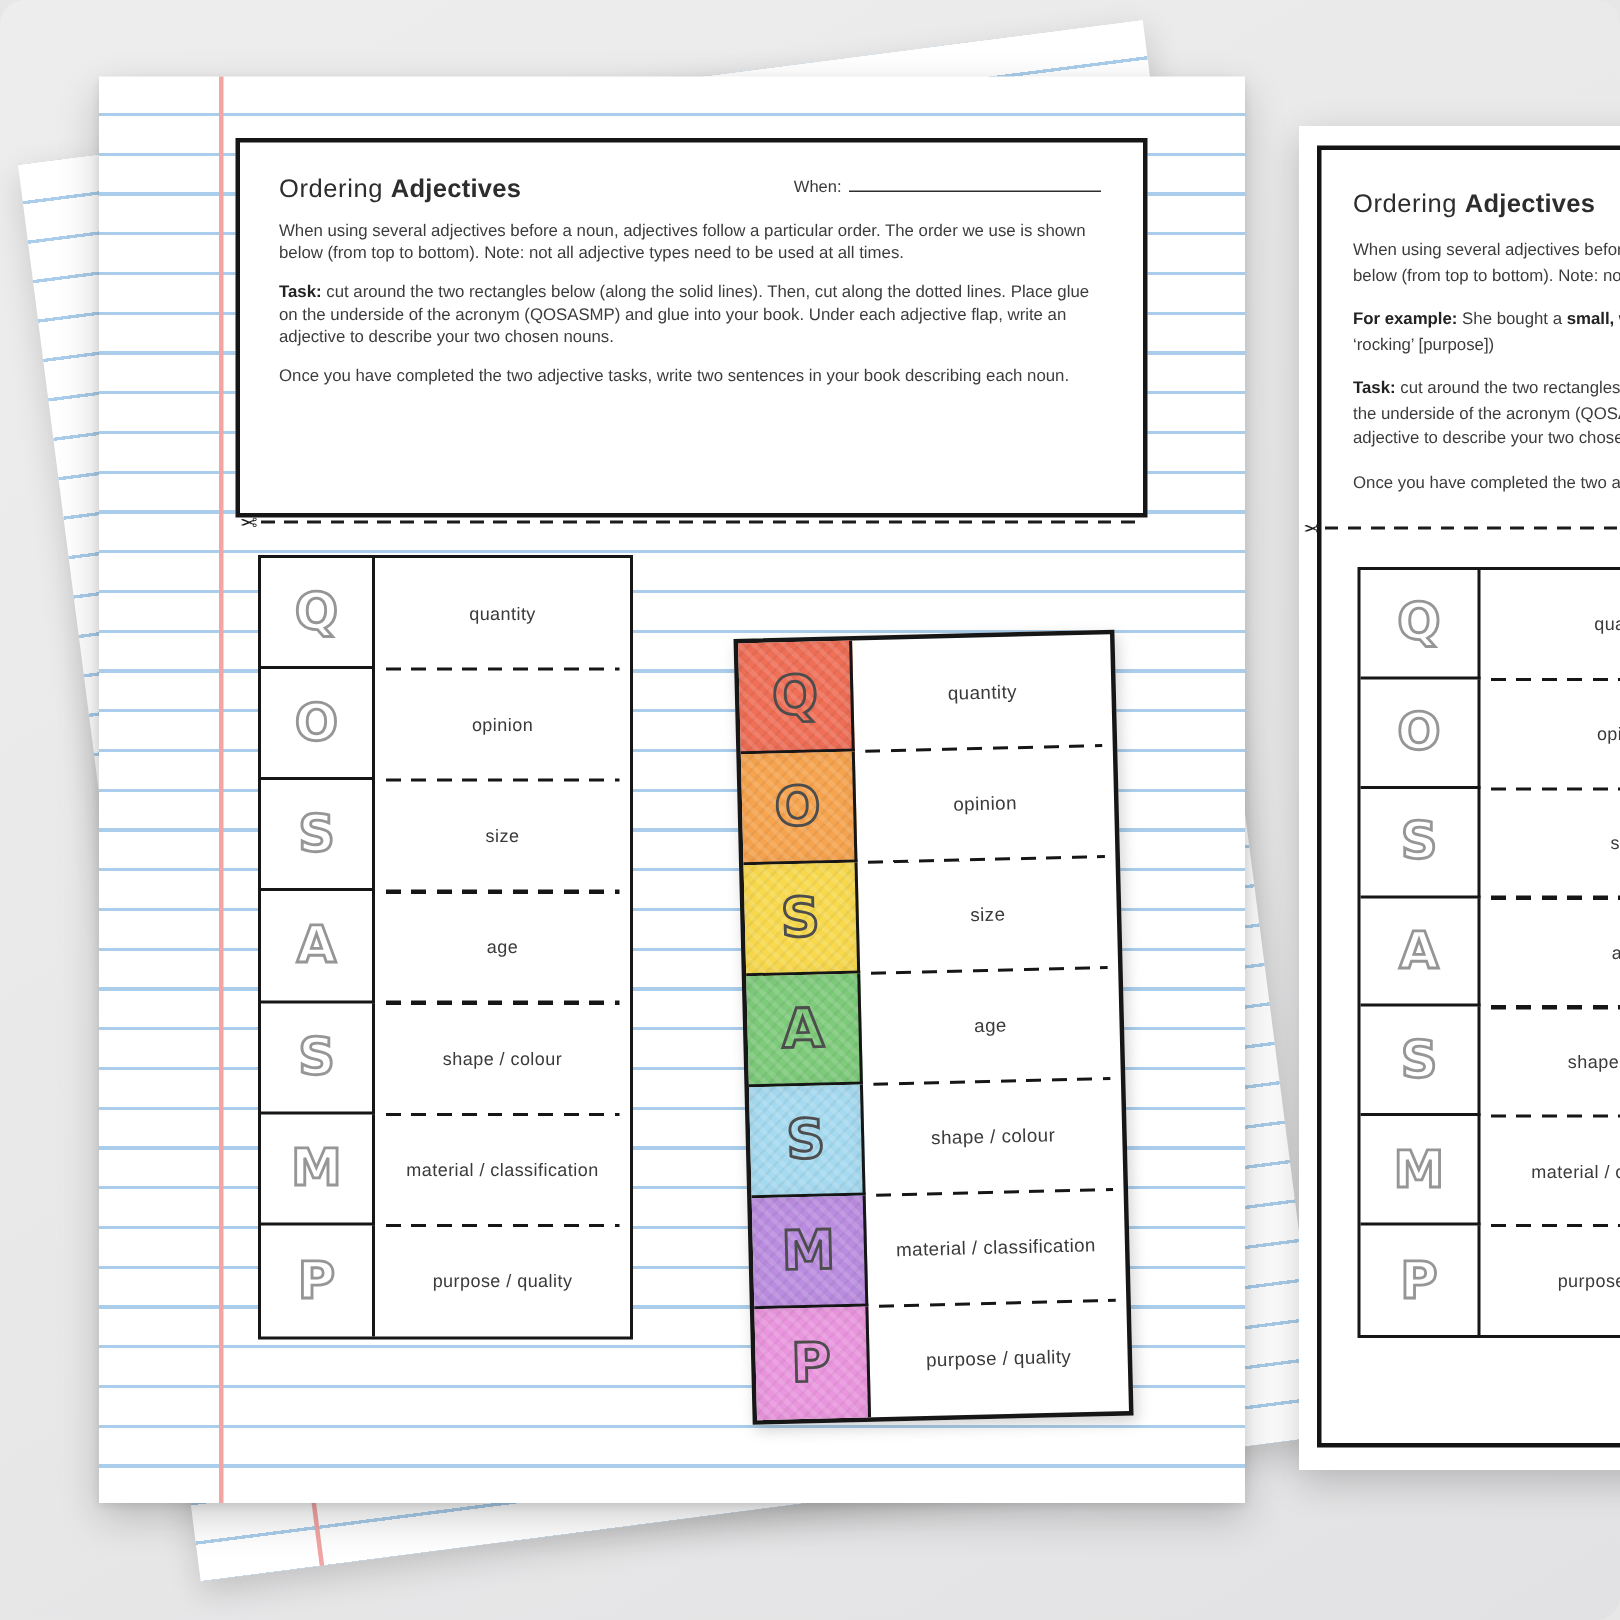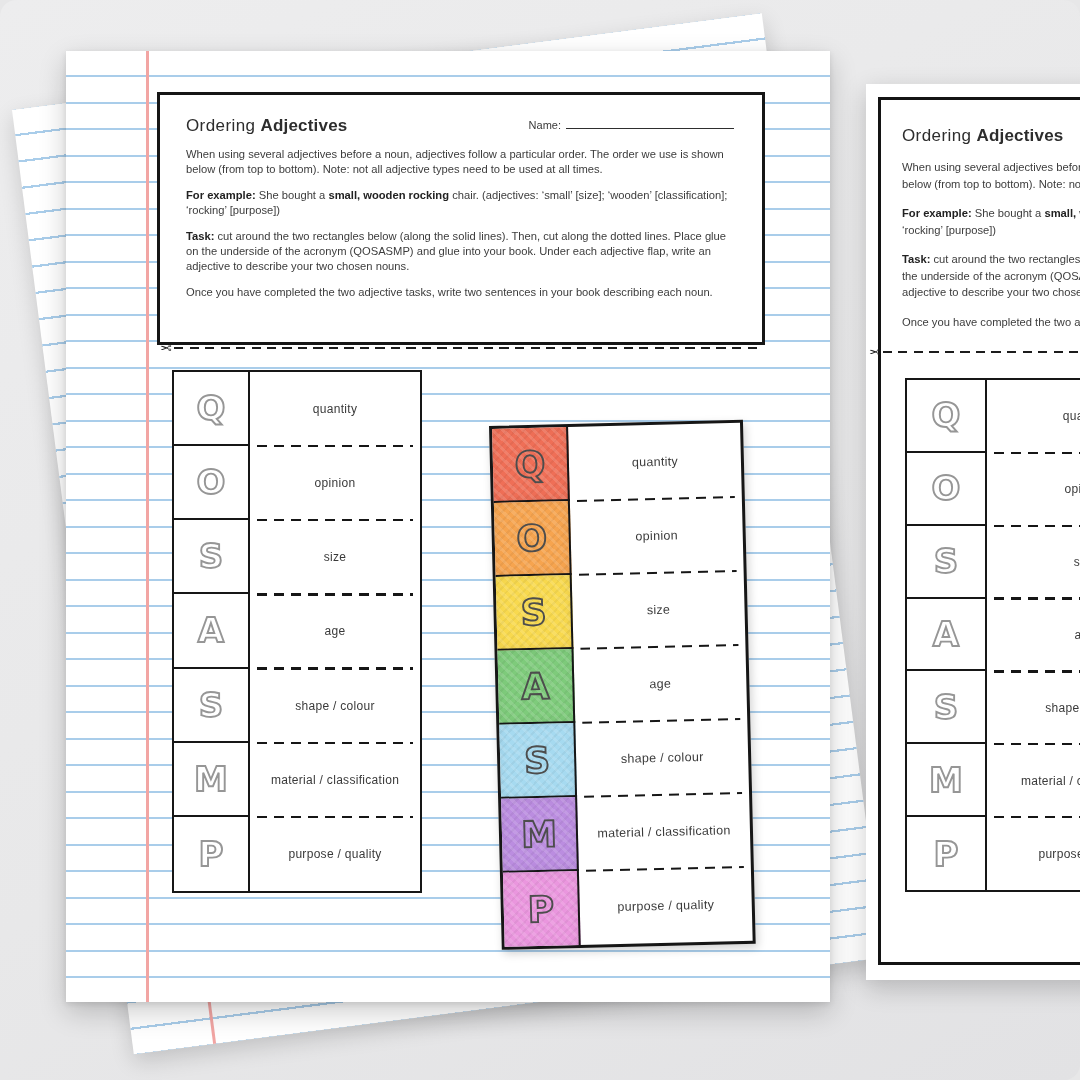--- a/index.html
+++ b/index.html
@@ -77,25 +77,24 @@
   <div class="main-sheet lined">
     <div class="redline main-red"></div>
 
     <div class="header-box">
       <div class="title-row">
         <div class="ws-title">
           <span>Ordering</span>
           <b>Adjectives</b>
         </div>
         <div class="name-field">
-          <span>Name:</span><span class="under"></span>
+          <span>When:</span><span class="under"></span>
         </div>
       </div>
       <p><span>When using several adjectives before a noun, adjectives follow a particular order. The order we use is shown below (from top to bottom). Note: not all adjective types need to be used at all times.</span></p>
-      <p><b>For example:</b><span> She bought a </span><b>small, wooden rocking</b><span> chair. (adjectives: ‘small’ [size]; ‘wooden’ [classification]; ‘rocking’ [purpose])</span></p>
       <p><b>Task:</b><span> cut around the two rectangles below (along the solid lines). Then, cut along the dotted lines. Place glue on the underside of the acronym (QOSASMP) and glue into your book. Under each adjective flap, write an adjective to describe your two chosen nouns.</span></p>
       <p><span>Once you have completed the two adjective tasks, write two sentences in your book describing each noun.</span></p>
     </div>
 
     <div class="cutrow cut-left">
       <span class="scissors">✂</span>
       <span class="cutdash"></span>
     </div>
 
     <div class="acr-table bw-table">

